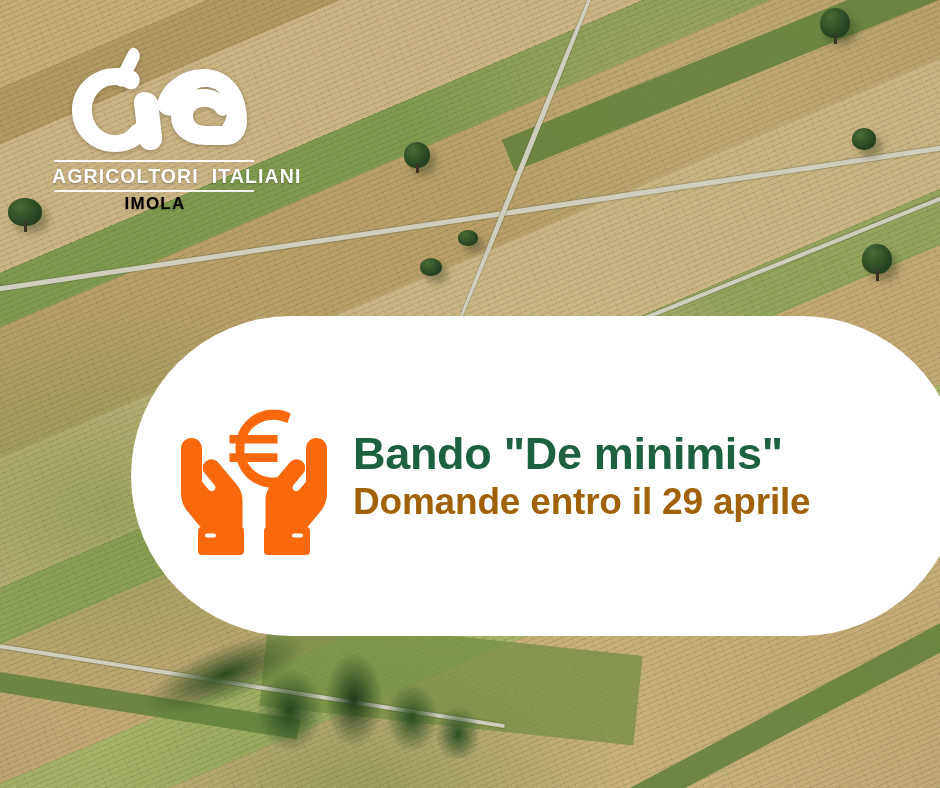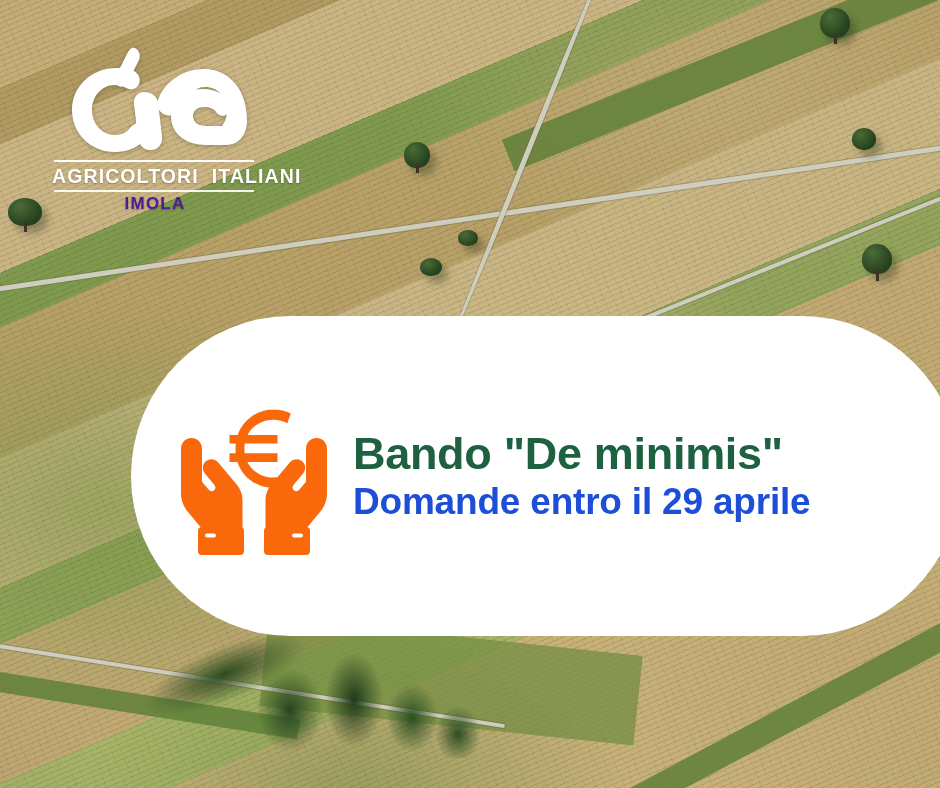--- a/index.html
+++ b/index.html
@@ -164,21 +164,21 @@
     white-space: pre;
   }
   .logo-rule2 {
     width: 200px;
     height: 1.5px;
     background: #ffffff;
     margin: 2px 0 2px 2px;
     opacity: .9;
   }
   .logo-city {
-    color: #4c1d95;
+    color: #000000;
     font-size: 17px;
     font-weight: 700;
     letter-spacing: 1.2px;
     text-align: center;
     width: 206px;
     text-shadow: 0 1px 2px rgba(0,0,0,.30);
   }
 
   
   .card {
@@ -206,21 +206,21 @@
   }
   .headline {
     color: #1d6140;
     font-size: 45px;
     font-weight: 700;
     line-height: 1.06;
     letter-spacing: -0.3px;
     white-space: nowrap;
   }
   .subline {
-    color: #1d4ed8;
+    color: #a16207;
     font-size: 37px;
     font-weight: 700;
     line-height: 1.08;
     letter-spacing: -0.2px;
     margin-top: 5px;
     white-space: nowrap;
   }
 </style>
 </head>
 <body>

